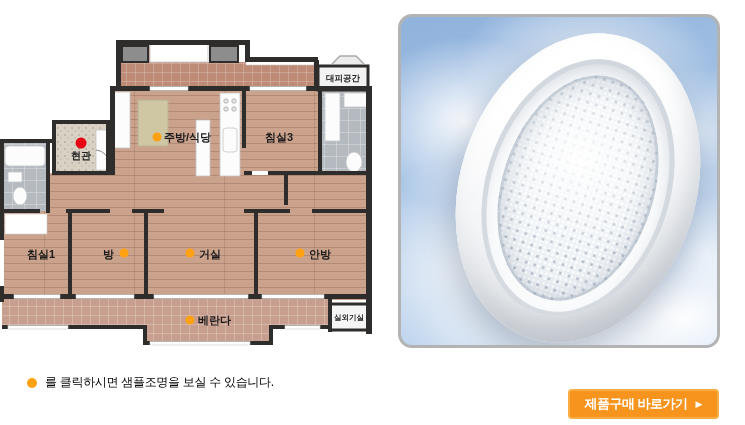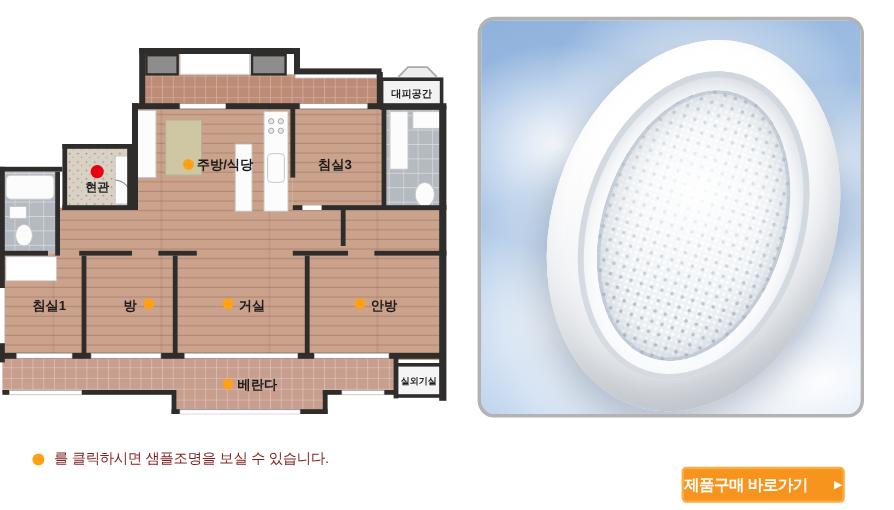--- a/index.html
+++ b/index.html
@@ -9,21 +9,21 @@
   
   .plan-svg { position:absolute; left:0; top:0; }
   .plan-svg text { font-family:"Liberation Sans", sans-serif; font-weight:bold; fill:#1c1c1c; }
   .w { fill:#2F2D2B; }
   .win { fill:#ffffff; stroke:#c9c9c9; stroke-width:0.6; }
   .fixture { fill:#fcfcfc; stroke:#c5c5c5; stroke-width:0.8; }
 
   
   .note { position:absolute; left:27px; top:374px; display:flex; align-items:center; gap:8px; }
   .note-dot { width:10px; height:10px; border-radius:50%; background:#FFA113; }
-  .note-text { font-size:12px; color:#7f1d1d; letter-spacing:-0.3px; }
+  .note-text { font-size:12px; color:#000000; letter-spacing:-0.3px; }
 
   
   .product-box { position:absolute; left:398px; top:14px; width:322px; height:334px;
     border:3px solid #b3b3b3; border-radius:14px; overflow:hidden;
     background:linear-gradient(165deg,#8fb2dc 0%,#a6c3e5 45%,#c2d7f0 100%); }
   .cloud { position:absolute; border-radius:50%; }
   .c1 { left:-40px; top:20px;  width:210px; height:170px; background:radial-gradient(closest-side, rgba(255,255,255,.95), rgba(255,255,255,0)); }
   .c2 { left:60px;  top:-30px; width:250px; height:150px; background:radial-gradient(closest-side, rgba(255,255,255,.8),  rgba(255,255,255,0)); }
   .c3 { left:-60px; top:140px; width:280px; height:220px; background:radial-gradient(closest-side, rgba(255,255,255,.97), rgba(255,255,255,0)); }
   .c4 { left:140px; top:220px; width:280px; height:160px; background:radial-gradient(closest-side, rgba(255,255,255,.95), rgba(255,255,255,0)); }
@@ -40,23 +40,23 @@
   .lamp-crystal { position:absolute; inset:42px; border-radius:50%; background-color:#edf1f4;
     background-image:
       radial-gradient(circle at 45% 38%, rgba(255,255,255,.95), rgba(255,255,255,0) 62%),
       radial-gradient(rgba(148,163,180,.60) 1.2px, rgba(255,255,255,0) 1.9px),
       radial-gradient(rgba(255,255,255,.95) 1px, rgba(255,255,255,0) 1.6px);
     background-size:100% 100%, 9px 9px, 5px 5px;
     box-shadow:inset 0 0 26px rgba(110,130,155,.38), inset 0 0 0 3px rgba(190,200,210,.5); }
 
   
   .caption { position:absolute; right:26px; top:356px; font-size:15px; font-weight:bold; color:#3a3a3a; letter-spacing:-0.4px; }
-  .buy-btn { position:absolute; left:568px; top:389px; width:136px; height:30px;
+  .buy-btn { position:absolute; left:568px; top:389px; width:151px; height:30px;
     background:#F7941D; border:2px solid #FBAC42; border-radius:4px;
-    display:flex; align-items:center; justify-content:space-between; gap:8px; cursor:pointer; }
+    display:flex; align-items:center; justify-content:center; gap:8px; cursor:pointer; }
   .buy-btn .lbl { color:#ffffff; font-size:13px; font-weight:bold; letter-spacing:-0.5px; }
   .buy-btn .arr { color:#ffffff; font-size:9px; }
 </style>
 </head>
 <body>
 
 <div class="stage">
 
   <svg class="plan-svg" width="378" height="352" viewBox="0 0 378 352">
     <defs>

